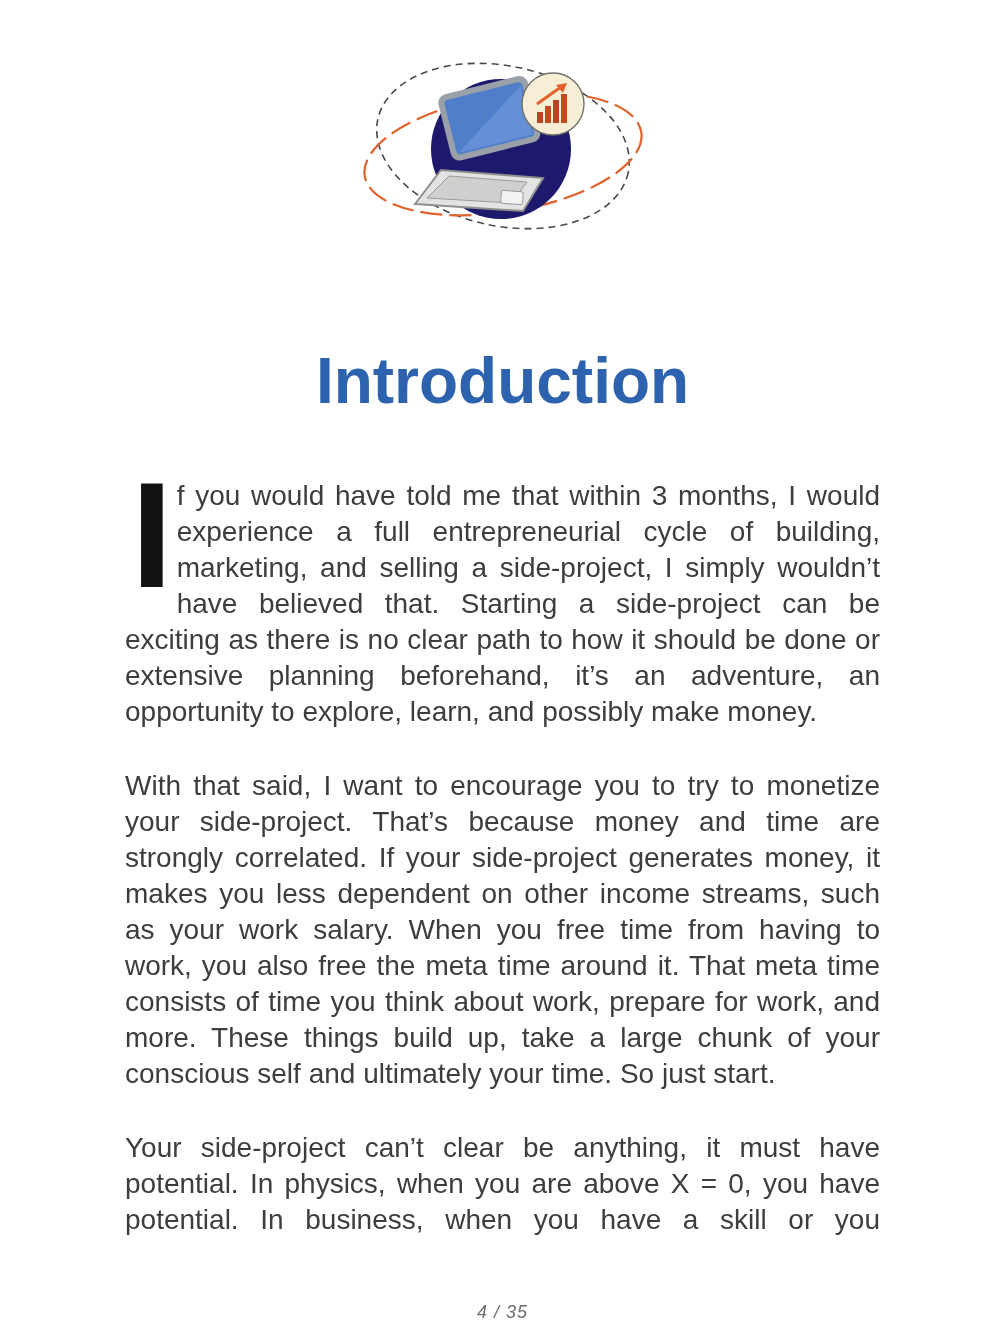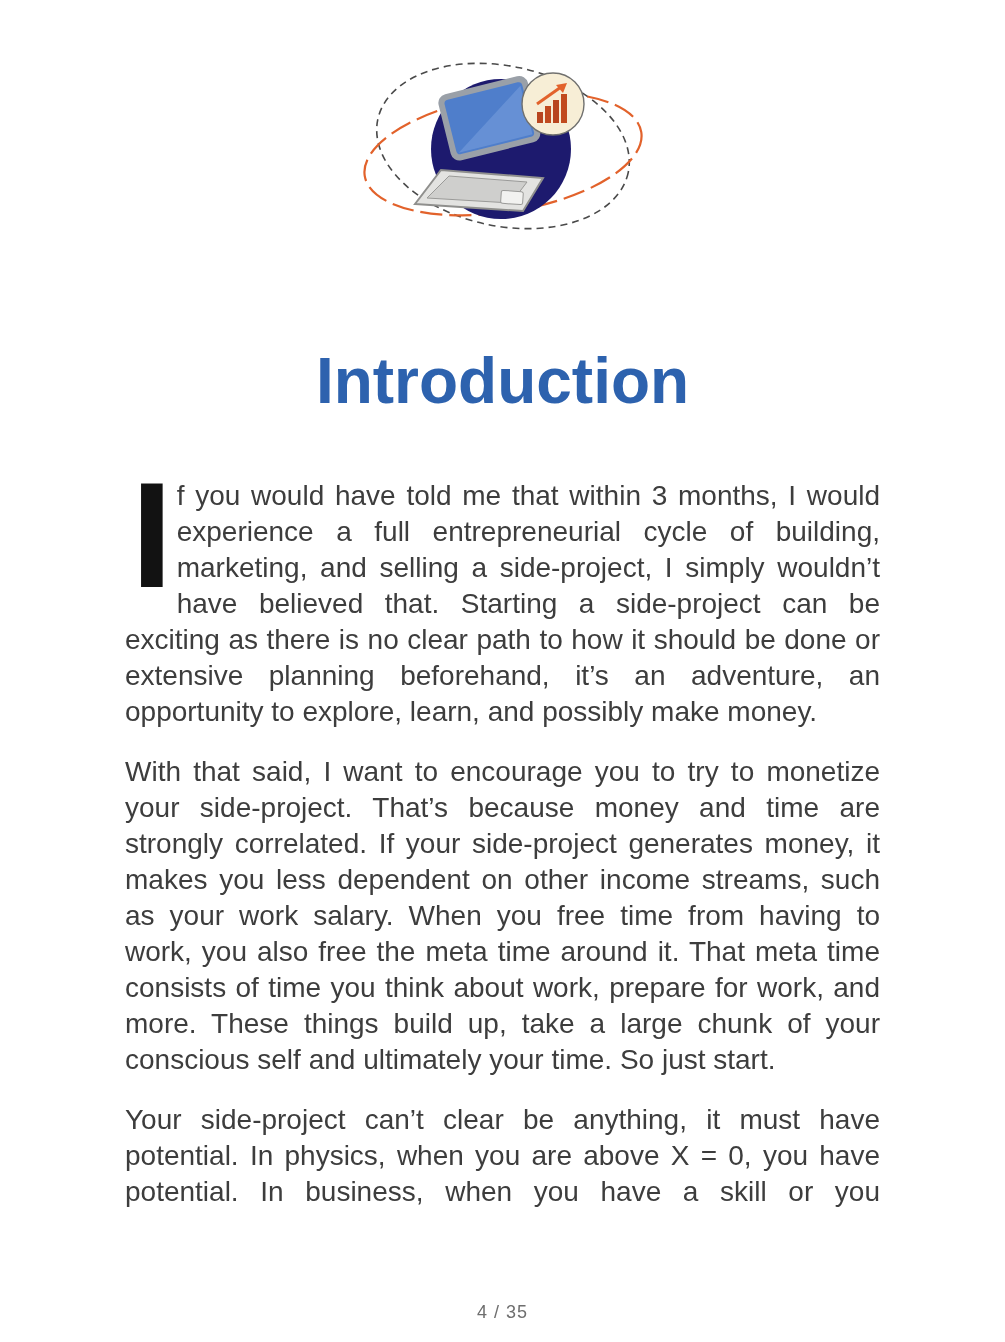--- a/index.html
+++ b/index.html
@@ -28,39 +28,40 @@
   }
   .body-text {
     margin-top: 62px;
     padding: 0 125px;
     color: #3d3d3d;
     font-size: 28px;
     line-height: 36px;
     text-align: justify;
   }
   .body-text p { text-align: justify; }
-  .body-text p + p { margin-top: 24px; }
+  .body-text p + p { margin-top: 38px; }
   .dropcap {
     float: left;
     font-weight: bold;
     color: #121212;
     font-size: 150px;
     line-height: 106px;
     height: 114px;
     margin: 4px 4px 0 6px;
   }
   .cont { text-align-last: justify; }
   .footer {
     position: absolute;
     left: 0;
     right: 0;
     top: 1302px;
     text-align: center;
     color: #6e6e6e;
     font-size: 18px;
+    font-style: italic;
     letter-spacing: 1px;
   }
 </style>
 </head>
 <body>
 
 <div class="page">
 
   <div class="logo-wrap">
     <svg width="300" height="212" viewBox="0 0 300 212">

